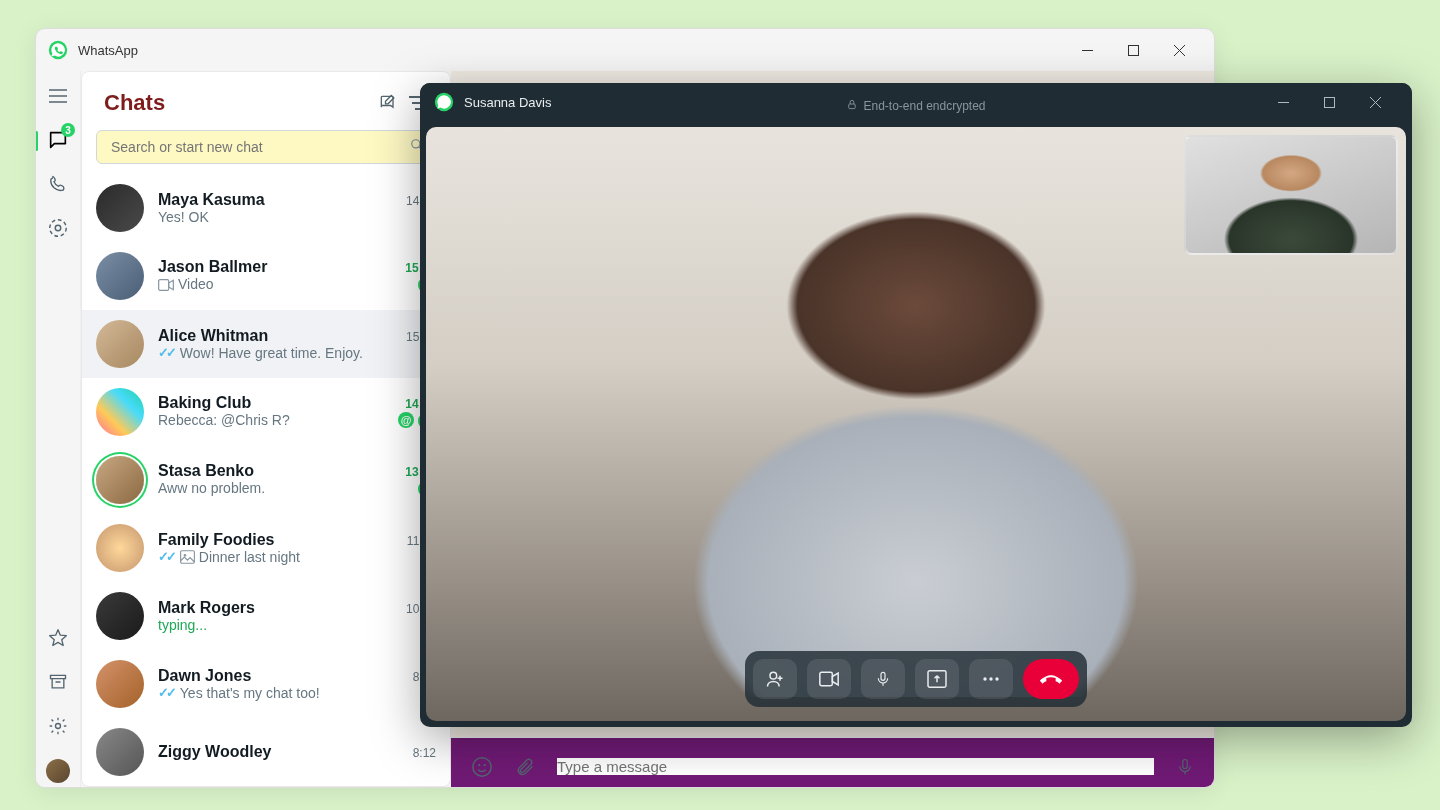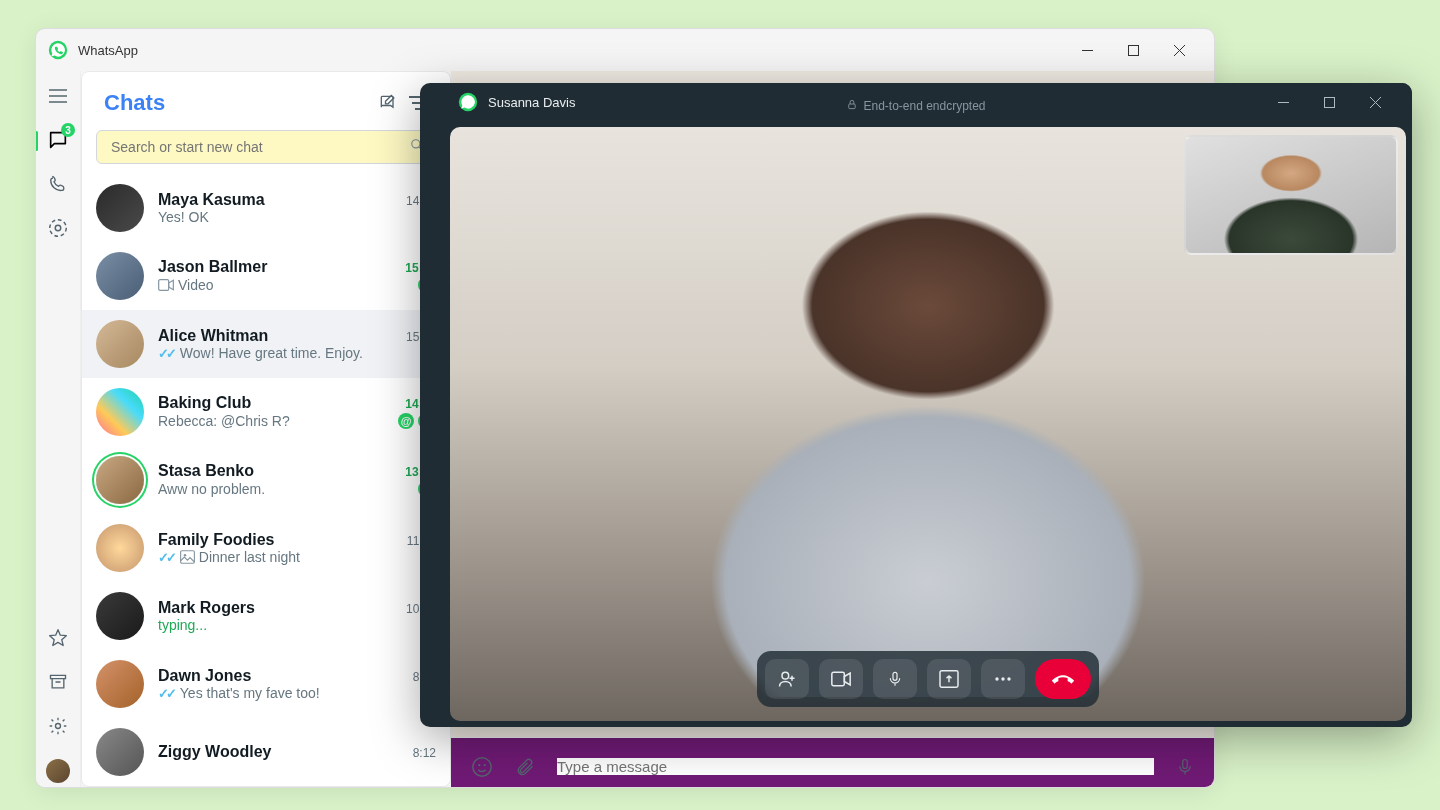--- a/index.html
+++ b/index.html
@@ -22,56 +22,56 @@
 .left-rail { width: 45px; background:#f5f5f5; display:flex; flex-direction:column; align-items:center; padding-top:14px; gap:22px; border-right:1px solid #eee; }
 .rail-ico { width:22px; height:22px; color:#54656f; position:relative; display:flex; align-items:center; justify-content:center; }
 .rail-ico.active { color:#000; }
 .rail-ico .badge { position:absolute; top:-6px; right:-6px; background:#25d366; color:#fff; font-size:10px; border-radius:50%; width:14px; height:14px; display:flex; align-items:center; justify-content:center; font-weight:600; }
 .rail-spacer { flex:1; }
 .rail-avatar { width:24px; height:24px; border-radius:50%; background:linear-gradient(135deg,#8b6f47,#5a4530); margin-bottom:12px; }
 .active-bar { position:absolute; left:-12px; top:2px; width:3px; height:20px; background:#25d366; border-radius:2px; }
 
 .sidebar { width: 370px; background:#fff; border:1px solid #e9e9e9; border-radius:8px; margin:0 0 8px 0; display:flex; flex-direction:column; overflow:hidden; }
 .sidebar-header { display:flex; align-items:center; padding:18px 22px 14px; gap:10px; }
-.sidebar-header h1 { font-size:22px; font-weight:700; color:#3b82f6; flex:1; }
+.sidebar-header h1 { font-size:22px; font-weight:700; color:#7f1d1d; flex:1; }
 .header-ico { color:#54656f; width:20px; height:20px; display:flex; align-items:center; justify-content:center; }
 .search-wrap { padding: 0 14px 10px; }
 .search-box { width:100%; height:34px; border:1px solid #d1d7db; border-radius:6px; padding:0 36px 0 14px; font-size:14px; color:#667781; background:#fef9c3; position:relative; }
 .search-rel { position:relative; }
 .search-icon { position:absolute; right:12px; top:50%; transform:translateY(-50%); color:#8696a0; }
 
 .chat-list { flex:1; overflow-y:auto; }
 .chat-item { display:flex; align-items:center; padding:10px 14px; gap:14px; cursor:pointer; }
 .chat-item.selected { background:#f0f2f5; }
 .avatar { width:48px; height:48px; border-radius:50%; flex-shrink:0; background:#ccc; position:relative; }
 .avatar.story { box-shadow: 0 0 0 2px #fff, 0 0 0 4px #25d366; }
 .chat-meta { flex:1; min-width:0; }
 .chat-top { display:flex; align-items:baseline; gap:8px; }
 .chat-name { font-size:16px; font-weight:600; color:#111b21; white-space:nowrap; overflow:hidden; text-overflow:ellipsis; flex:1; }
 .chat-time { font-size:12px; color:#667781; }
 .chat-time.unread { color:#1fa855; font-weight:600; }
-.chat-bot { display:flex; align-items:center; gap:4px; }
+.chat-bot { display:flex; gap:4px; }
 .chat-preview { font-size:14px; color:#667781; white-space:nowrap; overflow:hidden; text-overflow:ellipsis; flex:1; }
 .chat-preview.typing { color:#1fa855; font-weight:500; }
 .tick { color:#53bdeb; font-size:13px; font-weight:bold; letter-spacing:-3px; margin-right:2px; }
 .inl-ico { color:#8696a0; display:inline-flex; align-items:center; vertical-align:middle; }
 .mention-badge { width:16px; height:16px; border-radius:50%; background:#25d366; color:#fff; font-size:11px; display:flex; align-items:center; justify-content:center; font-weight:700; }
 .chat-badge { min-width:18px; height:18px; border-radius:9px; background:#25d366; color:#fff; font-size:11px; display:flex; align-items:center; justify-content:center; font-weight:600; padding:0 4px; }
 
 .content-area { flex:1; background:#efeae2; display:flex; flex-direction:column; position:relative; }
 .compose-bar { margin-top:auto; height:58px; background:#701a75; display:flex; align-items:center; padding:0 20px; gap:22px; border-top:1px solid #e9edef; }
 .compose-ico { color:#54656f; display:flex; }
 .compose-input { flex:1; border:none; font-size:15px; color:#667781; outline:none; }
 
 
 .call-window {
   position:absolute; top:83px; left:420px; width:992px; height:644px;
   background:#202c33; border-radius:10px; overflow:hidden;
   box-shadow: 0 12px 48px rgba(0,0,0,0.35);
-  display:flex; flex-direction:column;padding-left:24px;
+  display:flex; flex-direction:column;
 }
 .call-titlebar { height:38px; display:flex; align-items:center; padding:0 14px; background:#1f2c33; color:#e9edef; }
 .call-titlebar .logo { width:20px; height:20px; margin-right:10px; display:flex; align-items:center; justify-content:center; }
 .call-name { font-size:13px; color:#e9edef; }
 .encrypt-wrap { position:absolute; left:50%; transform:translateX(-50%); display:flex; align-items:center; gap:6px; color:#8696a0; font-size:12px;margin-top:8px; }
 .call-win-controls { margin-left:auto; display:flex; }
 .call-win-btn { width:46px; height:38px; display:flex; align-items:center; justify-content:center; color:#aebac1; }
 
 .video-area { flex:1; margin:6px; border-radius:10px; position:relative; overflow:hidden; background:linear-gradient(180deg,#e8e4dd 0%,#d4cec5 40%,#9b938a 75%,#6e6760 100%); }
 .person-silhouette { position:absolute; top:8%; left:50%; transform:translateX(-50%); width:55%; height:88%; background:radial-gradient(ellipse 40% 30% at 50% 25%,#6b4a3a 0%,#4a3329 55%,transparent 60%), radial-gradient(ellipse 55% 45% at 50% 78%, #c9cdd3 0%, #a9b0b9 70%, transparent 75%); border-radius:50% 50% 20% 20%; }
@@ -314,21 +314,21 @@
 
         <div class="chat-item">
           <div class="avatar av-8"></div>
           <div class="chat-meta">
             <div class="chat-top">
                 <span class="chat-name">Dawn Jones</span>
                 <span class="chat-time">8:35</span>
               </div>
             <div class="chat-bot">
                 <span class="tick">✓✓</span>
-                <span class="chat-preview">Yes that's my fave too!</span>
+                <span class="chat-preview">Yes that's my chat too!</span>
               </div>
           </div>
         </div>
 
         <div class="chat-item">
           <div class="avatar av-9"></div>
           <div class="chat-meta">
             <div class="chat-top">
                 <span class="chat-name">Ziggy Woodley</span>
                 <span class="chat-time">8:12</span>

